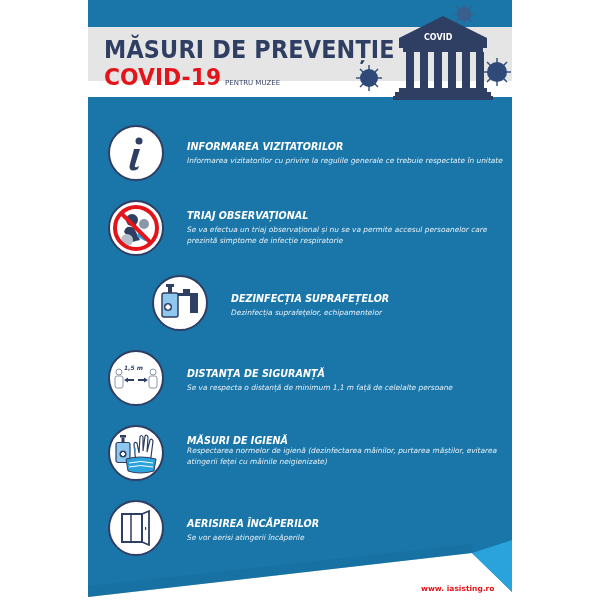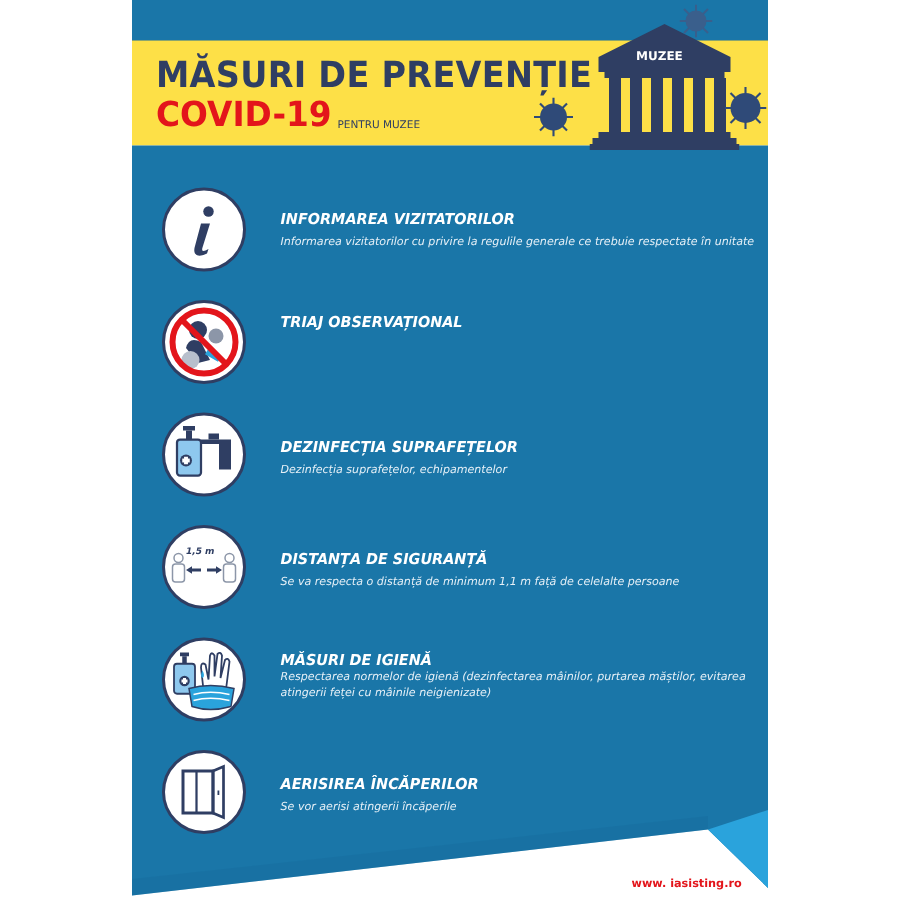--- a/index.html
+++ b/index.html
@@ -1,20 +1,20 @@
 <!DOCTYPE html>
 <html><head>
 <meta charset="utf-8">
 <style>
   html, body { margin:0; padding:0; }
   body { width:600px; height:600px; background:#ffffff; position:relative; overflow:hidden;
          font-family:"DejaVu Sans", sans-serif; }
   .poster { position:absolute; left:88px; top:0; width:424px; height:600px; background:#ffffff; overflow:hidden; }
   .top-bar { position:absolute; left:0; top:0; width:424px; height:27px; background:#1a76a8; border-bottom:1px solid #15608a; }
-  .header { position:absolute; left:0; top:27px; width:424px; height:70px; background:#fde047; }
+  .header { position:absolute; left:0; top:27px; width:424px; height:54px; background:#e5e5e5; }
   .title { position:absolute; left:16px; top:9px; font-weight:bold; font-size:24px; letter-spacing:0.2px;
            color:#2f3e63; font-family:"DejaVu Sans", sans-serif; white-space:nowrap; transform:scaleX(0.93); transform-origin:left top; }
   .covid { position:absolute; left:16px; top:37px; font-weight:bold; font-size:23px; color:#e3151b;
            font-family:"DejaVu Sans", sans-serif; white-space:nowrap; transform:scaleX(0.95); transform-origin:left top; }
   .pentru { position:absolute; left:137px; top:52px; font-size:7px; color:#2f3e63; white-space:nowrap; }
   .body-blue { position:absolute; left:0; top:97px; width:424px; height:503px; background:#1a76a8; }
   .bottom-svg { position:absolute; left:0; top:500px; width:424px; height:100px; }
   .item { position:absolute; left:0; width:424px; height:75px;font-style:italic; }
   .icon-circle { position:absolute; left:20px; width:56px; height:56px; border-radius:50%; background:#ffffff;
                  border:2px solid #2f3e63; box-sizing:border-box; overflow:hidden; }
@@ -54,21 +54,21 @@
     <rect x="13" y="40" width="8" height="36" fill="#2f3e63"></rect>
     <rect x="27" y="40" width="8" height="36" fill="#2f3e63"></rect>
     <rect x="41" y="40" width="8" height="36" fill="#2f3e63"></rect>
     <rect x="55" y="40" width="8" height="36" fill="#2f3e63"></rect>
     <rect x="69" y="40" width="8" height="36" fill="#2f3e63"></rect>
     <rect x="83" y="40" width="8" height="36" fill="#2f3e63"></rect>
     <rect x="6" y="76" width="88" height="4" fill="#2f3e63"></rect>
     <rect x="2" y="80" width="96" height="4" fill="#2f3e63"></rect>
     <rect x="0" y="84" width="100" height="4" fill="#2f3e63"></rect>
   </svg>
-  <div style="position:absolute;left:336px;top:33px;font-size:8px;font-weight:bold;color:#ffffff;white-space:nowrap;">MUZEE</div>
+  <div style="position:absolute;left:336px;top:33px;font-size:8px;font-weight:bold;color:#ffffff;white-space:nowrap;">COVID</div>
 
   <svg class="virus" style="left:365px;top:3px;width:22px;height:22px;" viewBox="0 0 22 22">
     <g stroke="#3a5f8c" stroke-width="1.3">
       <line x1="11" y1="0" x2="11" y2="22"></line>
         <line x1="0" y1="11" x2="22" y2="11"></line>
       <line x1="3" y1="3" x2="19" y2="19"></line>
         <line x1="19" y1="3" x2="3" y2="19"></line>
     </g>
     <circle cx="11" cy="11" r="7" fill="#3a5f8c"></circle>
   </svg>
@@ -108,23 +108,24 @@
         <circle cx="22" cy="18" r="6" fill="#2f3e63"></circle>
         <path d="M14,30 Q16,22 24,26 L30,38 L22,40 Z" fill="#2f3e63"></path>
         <circle cx="34" cy="22" r="5" fill="#8c96a8"></circle>
         <circle cx="17" cy="38" r="6" fill="#b7bfcc"></circle>
         <rect x="27" y="33" width="10" height="4" fill="#2aa3dc" transform="rotate(30 32 35)"></rect>
         <circle cx="26" cy="26" r="21" fill="none" stroke="#e3151b" stroke-width="4"></circle>
         <line x1="11" y1="11" x2="41" y2="41" stroke="#e3151b" stroke-width="4"></line>
       </svg>
     </div>
     <div class="item-title" style="top:10px;">TRIAJ OBSERVAȚIONAL</div>
+    <div class="item-desc" style="top:24px;">Se va efectua un triaj observațional și nu se va permite accesul persoanelor care prezintă simptome de infecție respiratorie</div>
   </div>
 
-  <div class="item" style="top:275px;">
+  <div class="item" style="top:275px;margin-left:44px;">
     <div class="icon-circle" style="top:0;">
       <svg viewBox="0 0 52 52">
         <rect x="12" y="7" width="8" height="3" fill="#2f3e63"></rect>
         <rect x="14" y="10" width="4" height="6" fill="#2f3e63"></rect>
         <rect x="8" y="16" width="16" height="24" rx="2" fill="#8ec8ee" stroke="#2f3e63" stroke-width="1.5"></rect>
         <circle cx="14" cy="30" r="4" fill="#2f3e63"></circle>
         <rect x="12.7" y="27.5" width="2.6" height="5" fill="#ffffff"></rect>
         <rect x="11.5" y="28.7" width="5" height="2.6" fill="#ffffff"></rect>
         <rect x="24" y="16" width="20" height="3" fill="#2f3e63"></rect>
         <rect x="29" y="12" width="7" height="4" fill="#2f3e63"></rect>

